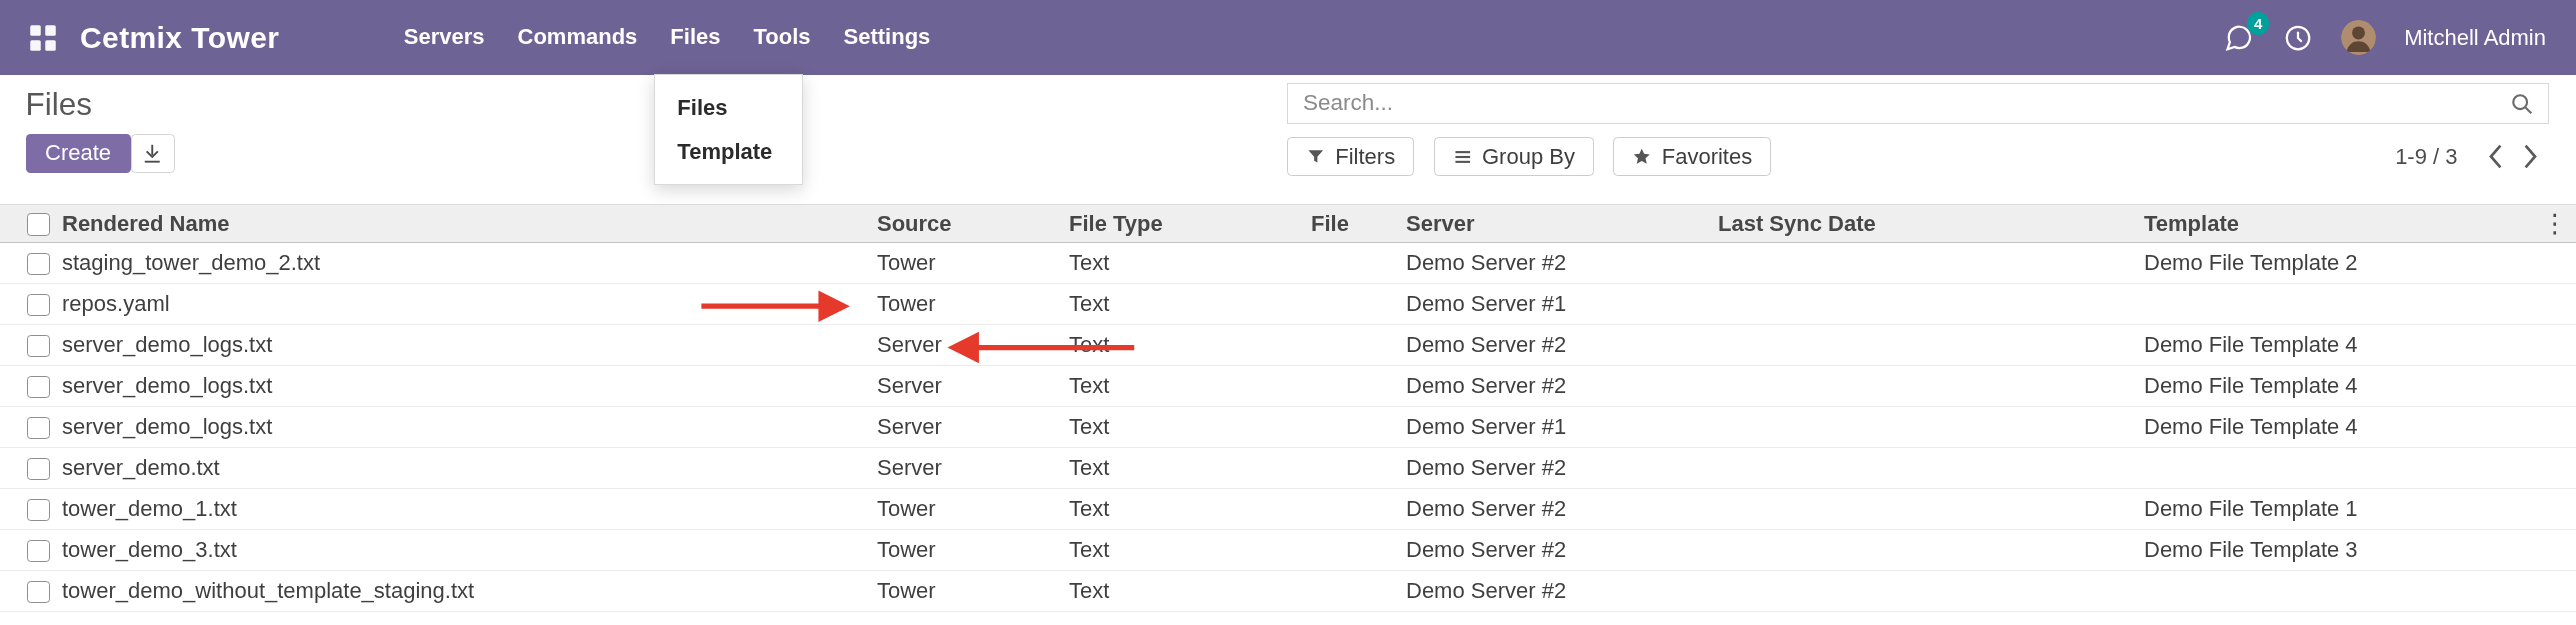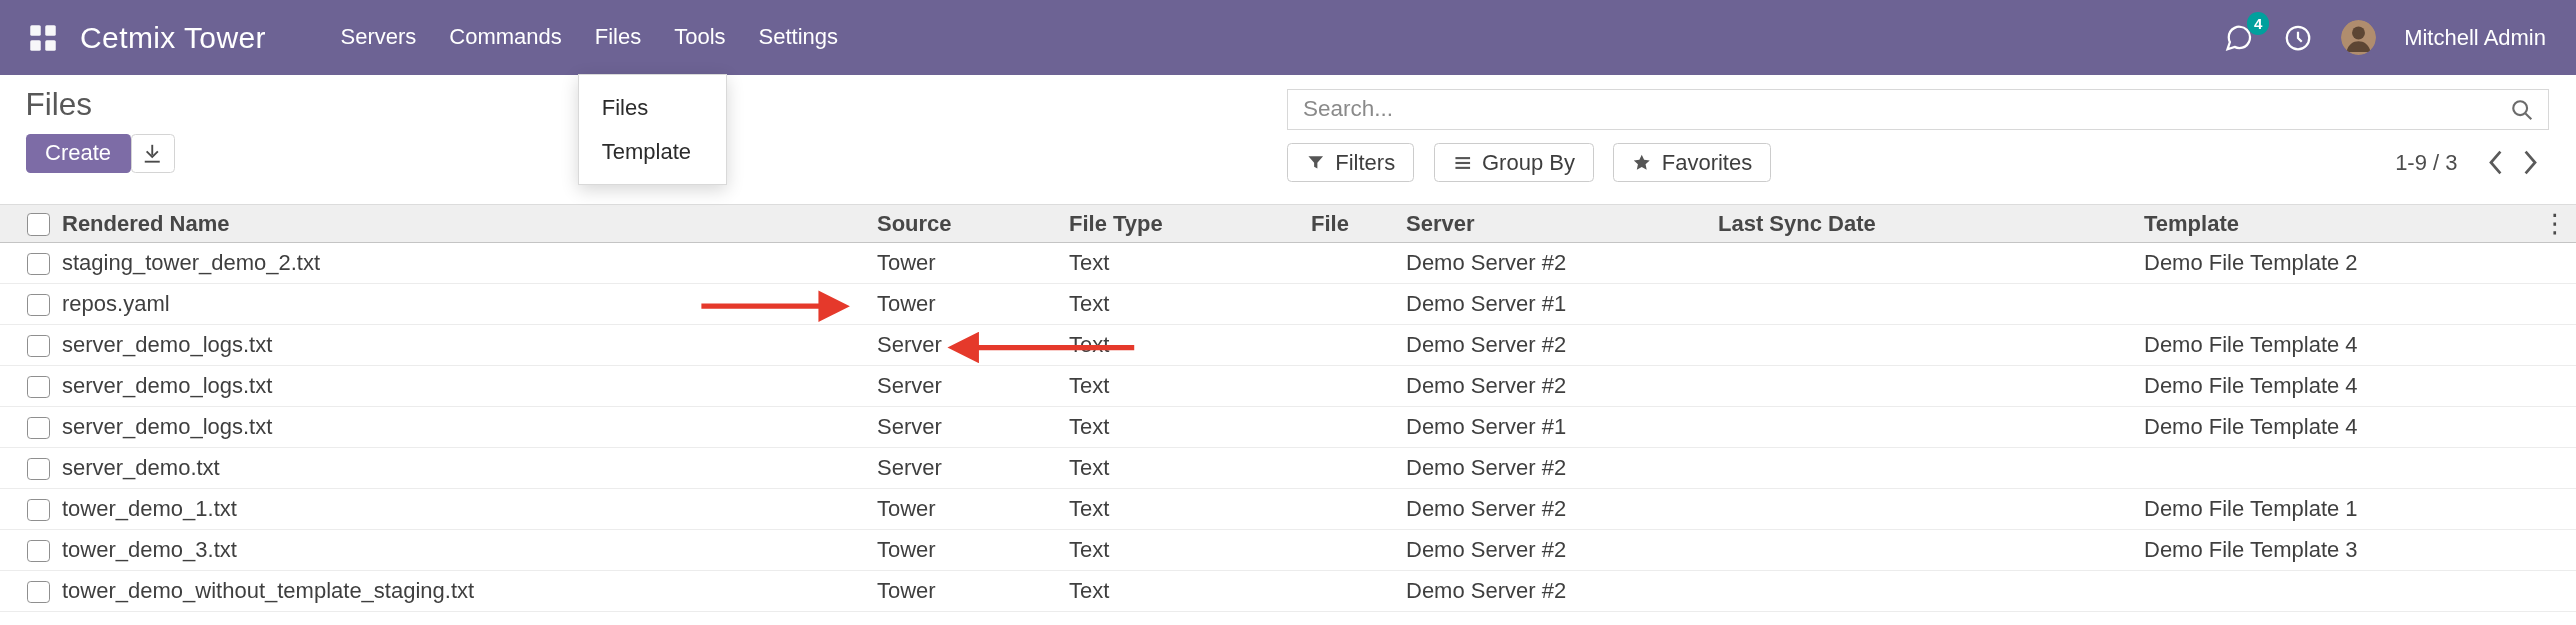--- a/index.html
+++ b/index.html
@@ -4,22 +4,22 @@
 <style>
   * { margin:0; padding:0; box-sizing:border-box; }
   html,body { width:2576px; height:626px; overflow:hidden; background:#fff;
     font-family:"Liberation Sans", sans-serif; }
 
   
   .navbar { height:75px; background:var(--navbar-bg,#6d6394); display:flex; align-items:center;
     padding:0 30px 0 25.5px; color:#fff; position:relative; z-index:20; }
   .apps-btn { width:35px; height:35px; display:flex; align-items:center; justify-content:center;
     margin-right:19.5px; cursor:pointer; }
-  .brand { font-size:30px; font-weight:normal; letter-spacing:0.4px; margin-right:58px; white-space:nowrap; }
-  .menus { display:flex; height:77px; }
+  .brand { font-size:30px; font-weight:bold; letter-spacing:0.4px; margin-right:108px; white-space:nowrap; }
+  .menus { display:flex; height:77px;font-weight:bold; }
   .menu-item { font-size:22px; padding:0 16.5px; line-height:75px; cursor:pointer; position:relative; white-space:nowrap; }
   .nav-right { margin-left:auto; display:flex; align-items:center; gap:28.5px; }
   .msg-wrap { position:relative; display:flex; cursor:pointer; }
   .badge { position:absolute; top:-10.5px; right:-15px; background:var(--badge-bg,#00a09d); color:#fff;
     font-size:15px; line-height:1; padding:3.8px 6.8px; border-radius:749px; font-weight:bold; }
   .user-menu { display:flex; align-items:center; gap:28px; cursor:pointer; }
   .avatar { width:35px; height:35px; border-radius:50%; overflow:hidden; flex:0 0 auto; }
   .username { font-size:22px; white-space:nowrap; }
 
   
@@ -31,21 +31,21 @@
   
   .control-panel { height:129px; display:flex; justify-content:space-between;
     padding:7.5px 27px 0 25.5px; background:#fff; }
   .page-title { font-size:31.5px; line-height:36px; color:#585858; margin:3px 0 12px; }
   .cp-buttons { display:flex; align-items:center; }
   .create-btn { background:var(--primary-button-bg,#7d6ca6); color:#fff; border:none; border-radius:4.5px;
     font-size:22px; padding:0 19.5px; height:39px; cursor:pointer; font-family:inherit; }
   .export-btn { background:#fff; border:0.8px solid #d4d4d4; border-radius:4.5px; width:44px; height:39px;
     display:flex; align-items:center; justify-content:center; cursor:pointer; }
   .cp-right { width:1262px; display:flex; flex-direction:column; }
-  .search-box { margin-top:6px; height:41px; border:0.8px solid #d8d8d8; background:#fff;
+  .search-box { height:41px; border:0.8px solid #d8d8d8; background:#fff;
     position:relative; display:flex; align-items:center; }
   .search-box input { border:none; outline:none; width:100%; height:100%; font-size:22.5px;
     padding:0 56px 0 15px; color:#333; font-family:inherit; background:transparent; }
   .search-box input::placeholder { color:#8a8a8a; }
   .search-icon { position:absolute; right:13.5px; top:7.5px; cursor:pointer; }
   .cp-right-row { margin-top:13.5px; display:flex; justify-content:space-between; align-items:center; }
   .filter-btns { display:flex; gap:19.5px; }
   .fbtn { display:flex; align-items:center; gap:9.8px; background:#fff; border:0.8px solid #ccc;
     border-radius:4.5px; height:39px; padding:2px 18px; font-size:22px; color:#3e3e3e;
     cursor:pointer; font-family:inherit; }

